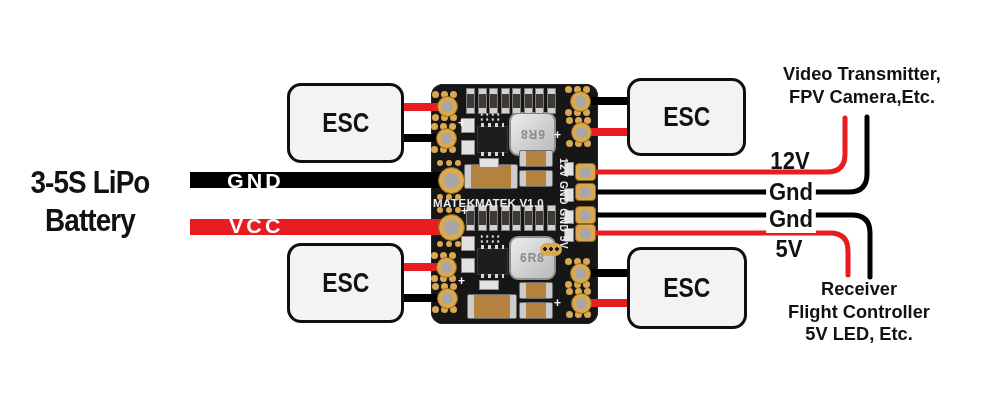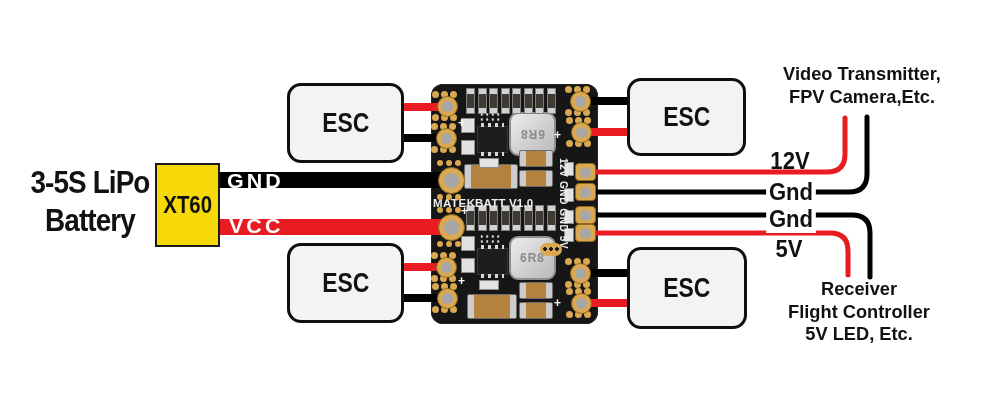--- a/index.html
+++ b/index.html
@@ -105,30 +105,27 @@
     <path d="M 584 192 H 849 Q 867 192 867 174 V 117" fill="none" stroke-width="5" stroke-linecap="round" stroke="#000000"></path>
     <path d="M 584 215 H 852 Q 870 215 870 233 V 277" fill="none" stroke-width="5" stroke-linecap="round" stroke="#000000"></path>
     <path d="M 584 233 H 830 Q 848 233 848 251 V 275" fill="none" stroke-width="5" stroke-linecap="round" stroke="#e81c21"></path>
   </svg>
 
   <div class="battery-label">
     <div>3-5S LiPo</div>
     <div>Battery</div>
   </div>
 
-  <div class="xt60">
-    <span>XT60</span>
-  </div>
 
   <div class="band-label gnd">GND</div>
   <div class="band-label vcc">VCC</div>
 
   <div class="pcb"></div>
   <div class="silk batt">MATEK</div>
-  <div class="silk name">BATT V1.0</div>
+  <div class="silk name">MATEK V1.0</div>
   <div class="silk rail">12V GND GND 5V</div>
   <div class="inductor top">
     <span>6R8</span>
   </div>
   <div class="inductor bot">
     <span>6R8</span>
   </div>
 
   <div class="esc tl">
     <span>ESC</span>

